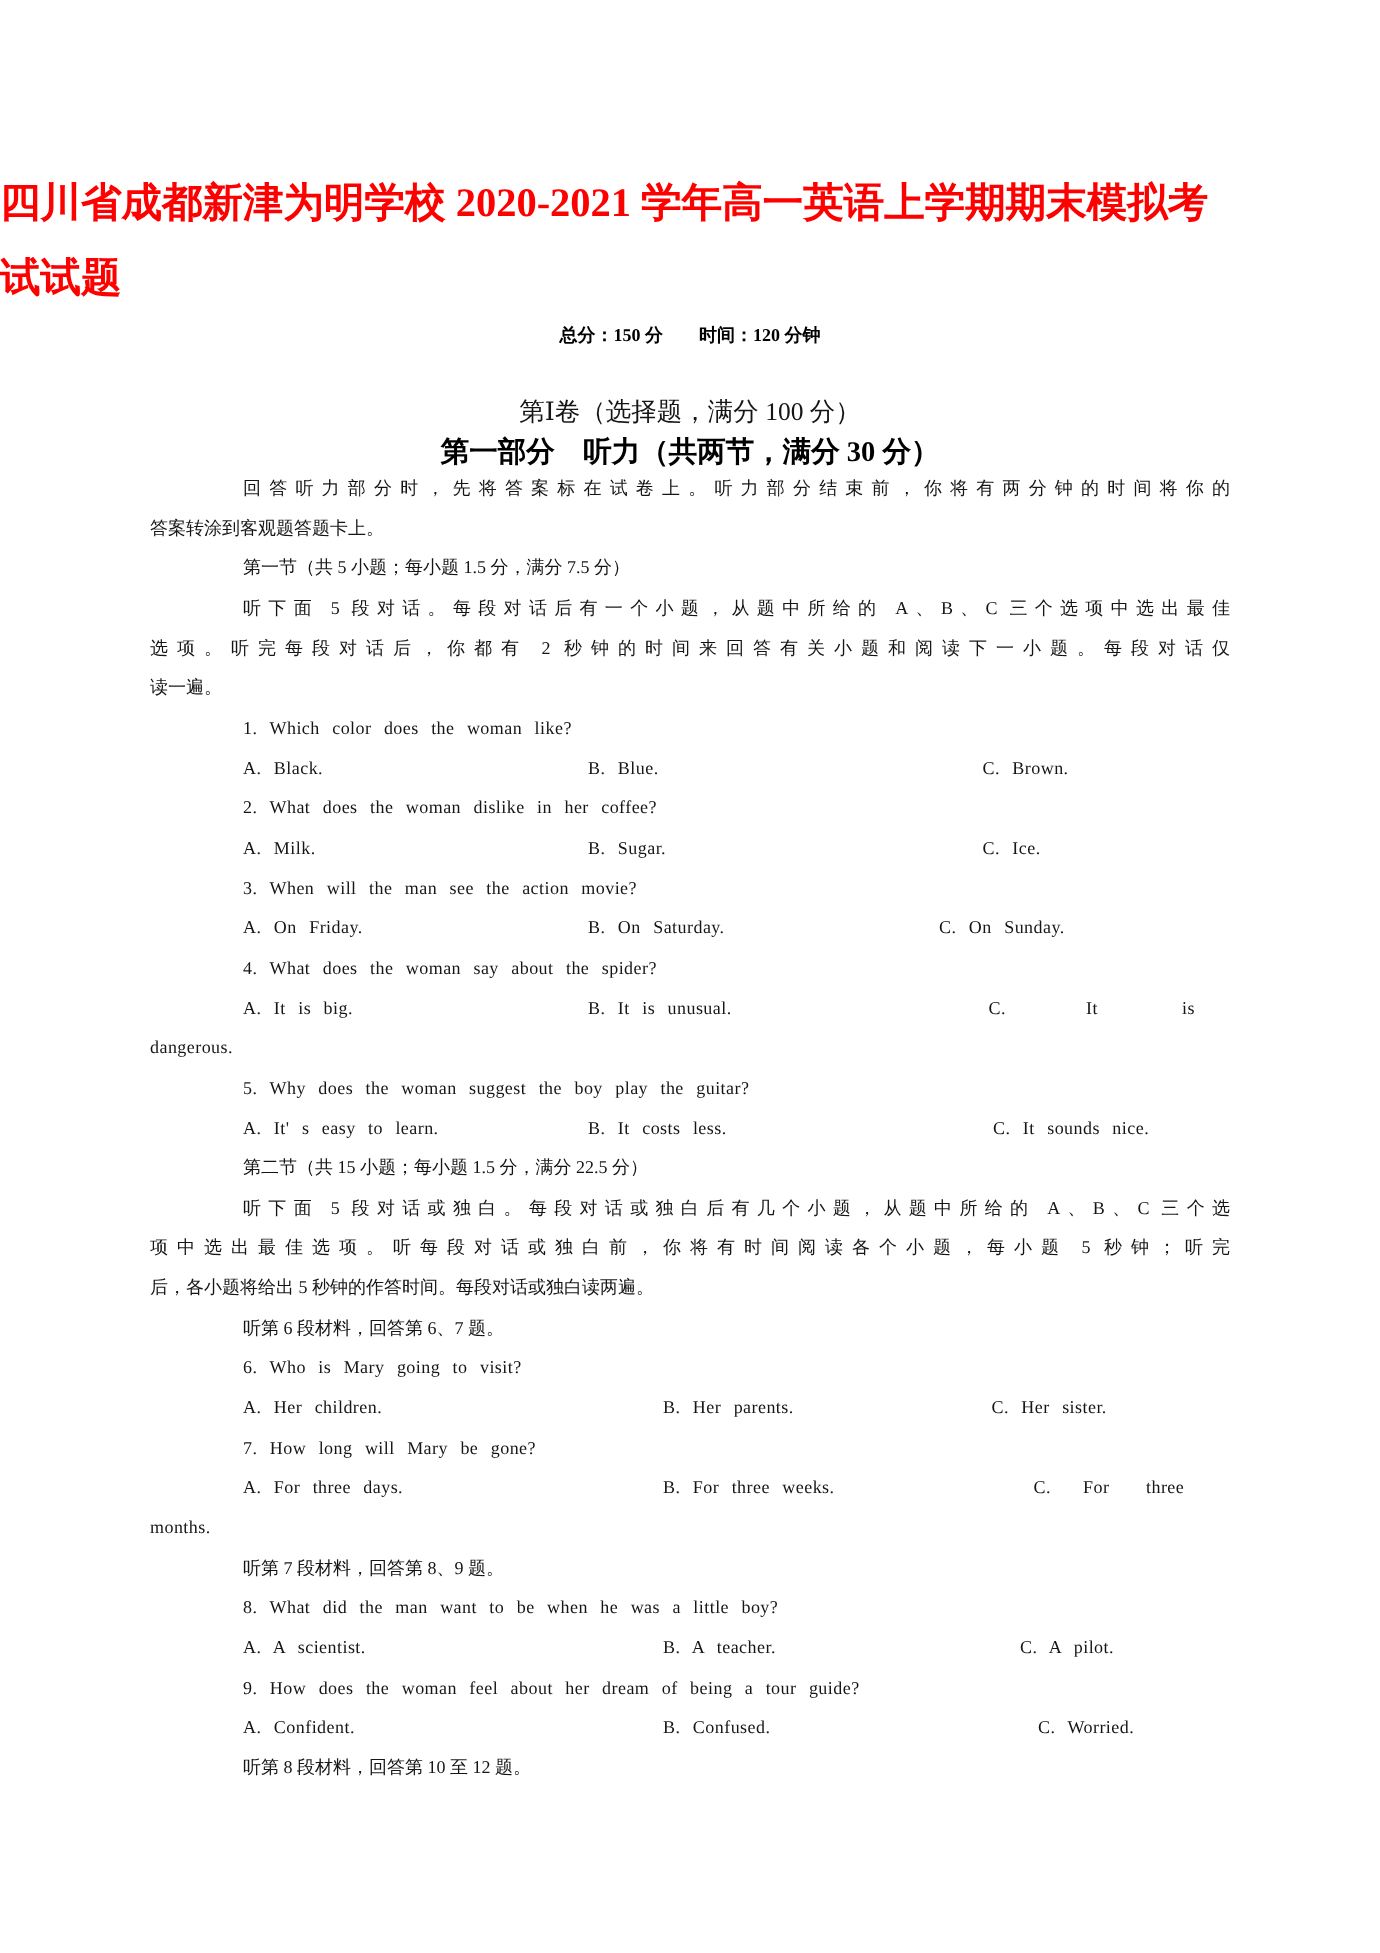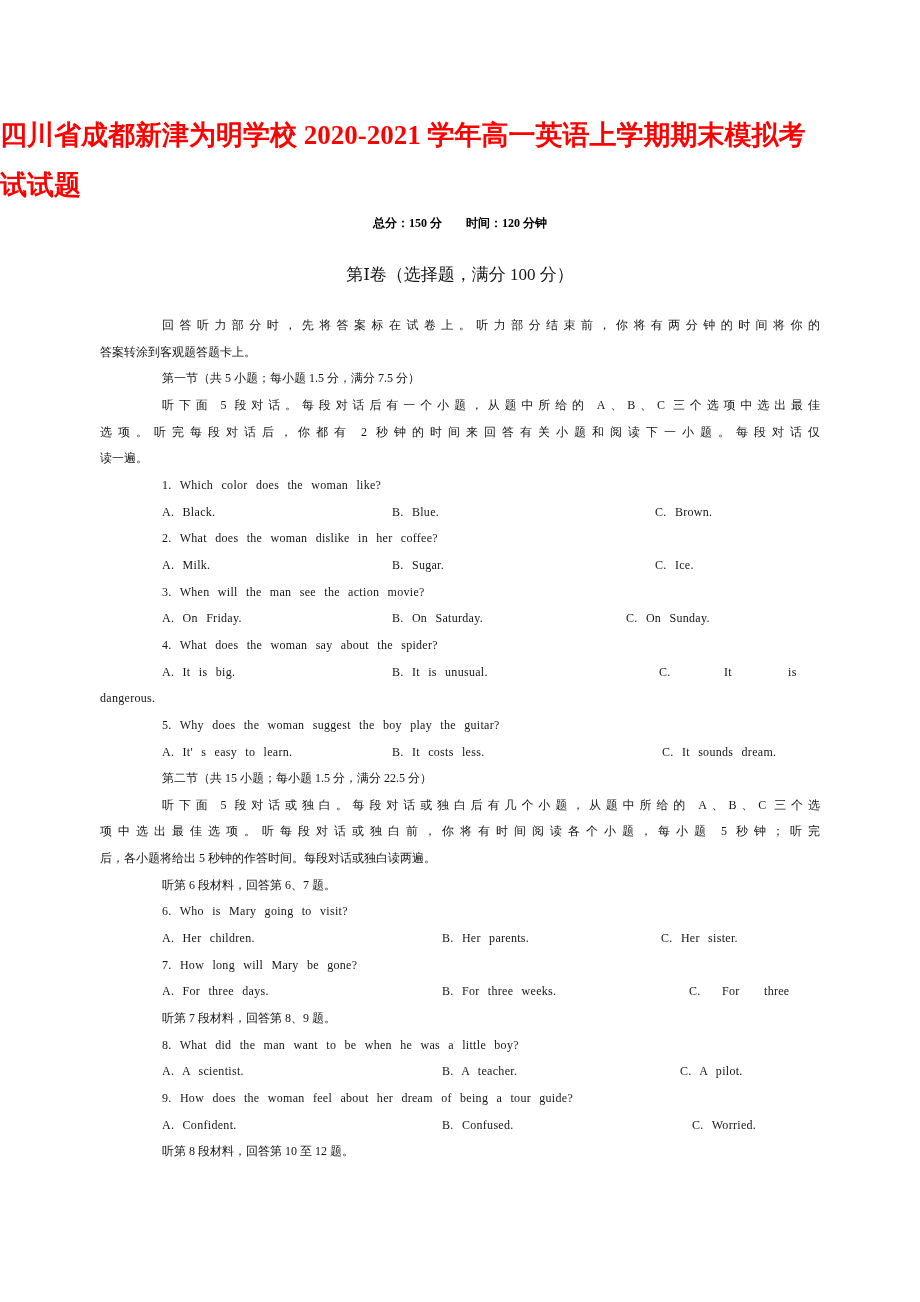--- a/index.html
+++ b/index.html
@@ -43,20 +43,21 @@
   <div class="title">
     <div>四川省成都新津为明学校 2020-2021 学年高一英语上学期期末模拟考</div>
     <div>试试题</div>
   </div>
 
   <div class="meta">
     <span>总分：150 分</span><span class="time">时间：120 分钟</span>
   </div>
 
   <div class="vol">第Ⅰ卷（选择题，满分 100 分）</div>
+  <div class="part">第一部分　听力（共两节，满分 30 分）</div>
 
   <div class="docbody">
 
     <div class="ln ind just">回答听力部分时，先将答案标在试卷上。听力部分结束前，你将有两分钟的时间将你的</div>
     <div class="ln">答案转涂到客观题答题卡上。</div>
     <div class="ln ind">第一节（共 5 小题；每小题 1.5 分，满分 7.5 分）</div>
     <div class="ln ind just">听下面 5 段对话。每段对话后有一个小题，从题中所给的 A、B、C 三个选项中选出最佳</div>
     <div class="ln just">选项。听完每段对话后，你都有 2 秒钟的时间来回答有关小题和阅读下一小题。每段对话仅</div>
     <div class="ln">读一遍。</div>
 
@@ -88,21 +89,21 @@
       <span style="left:559px">C.</span>
       <span style="left:624px">It</span>
       <span style="left:688px">is</span>
     </div>
     <div class="ln en">dangerous.</div>
 
     <div class="ln ind en">5. Why does the woman suggest the boy play the guitar?</div>
     <div class="ln opts en">
       <span class="oa">A. It' s easy to learn.</span>
       <span class="ob1">B. It costs less.</span>
-      <span style="left:562px">C. It sounds dream.</span>
+      <span style="left:562px">C. It sounds nice.</span>
     </div>
 
     <div class="ln ind">第二节（共 15 小题；每小题 1.5 分，满分 22.5 分）</div>
     <div class="ln ind just">听下面 5 段对话或独白。每段对话或独白后有几个小题，从题中所给的 A、B、C 三个选</div>
     <div class="ln just">项中选出最佳选项。听每段对话或独白前，你将有时间阅读各个小题，每小题 5 秒钟；听完</div>
     <div class="ln">后，各小题将给出 5 秒钟的作答时间。每段对话或独白读两遍。</div>
 
     <div class="ln ind">听第 6 段材料，回答第 6、7 题。</div>
 
     <div class="ln ind en">6. Who is Mary going to visit?</div>
@@ -113,20 +114,21 @@
     </div>
 
     <div class="ln ind en">7. How long will Mary be gone?</div>
     <div class="ln opts en">
       <span class="oa">A. For three days.</span>
       <span class="ob2">B. For three weeks.</span>
       <span style="left:589px">C.</span>
       <span style="left:622px">For</span>
       <span style="left:664px">three</span>
     </div>
+    <div class="ln en">months.</div>
 
     <div class="ln ind">听第 7 段材料，回答第 8、9 题。</div>
 
     <div class="ln ind en">8. What did the man want to be when he was a little boy?</div>
     <div class="ln opts en">
       <span class="oa">A. A scientist.</span>
       <span class="ob2">B. A teacher.</span>
       <span style="left:580px">C. A pilot.</span>
     </div>
 

